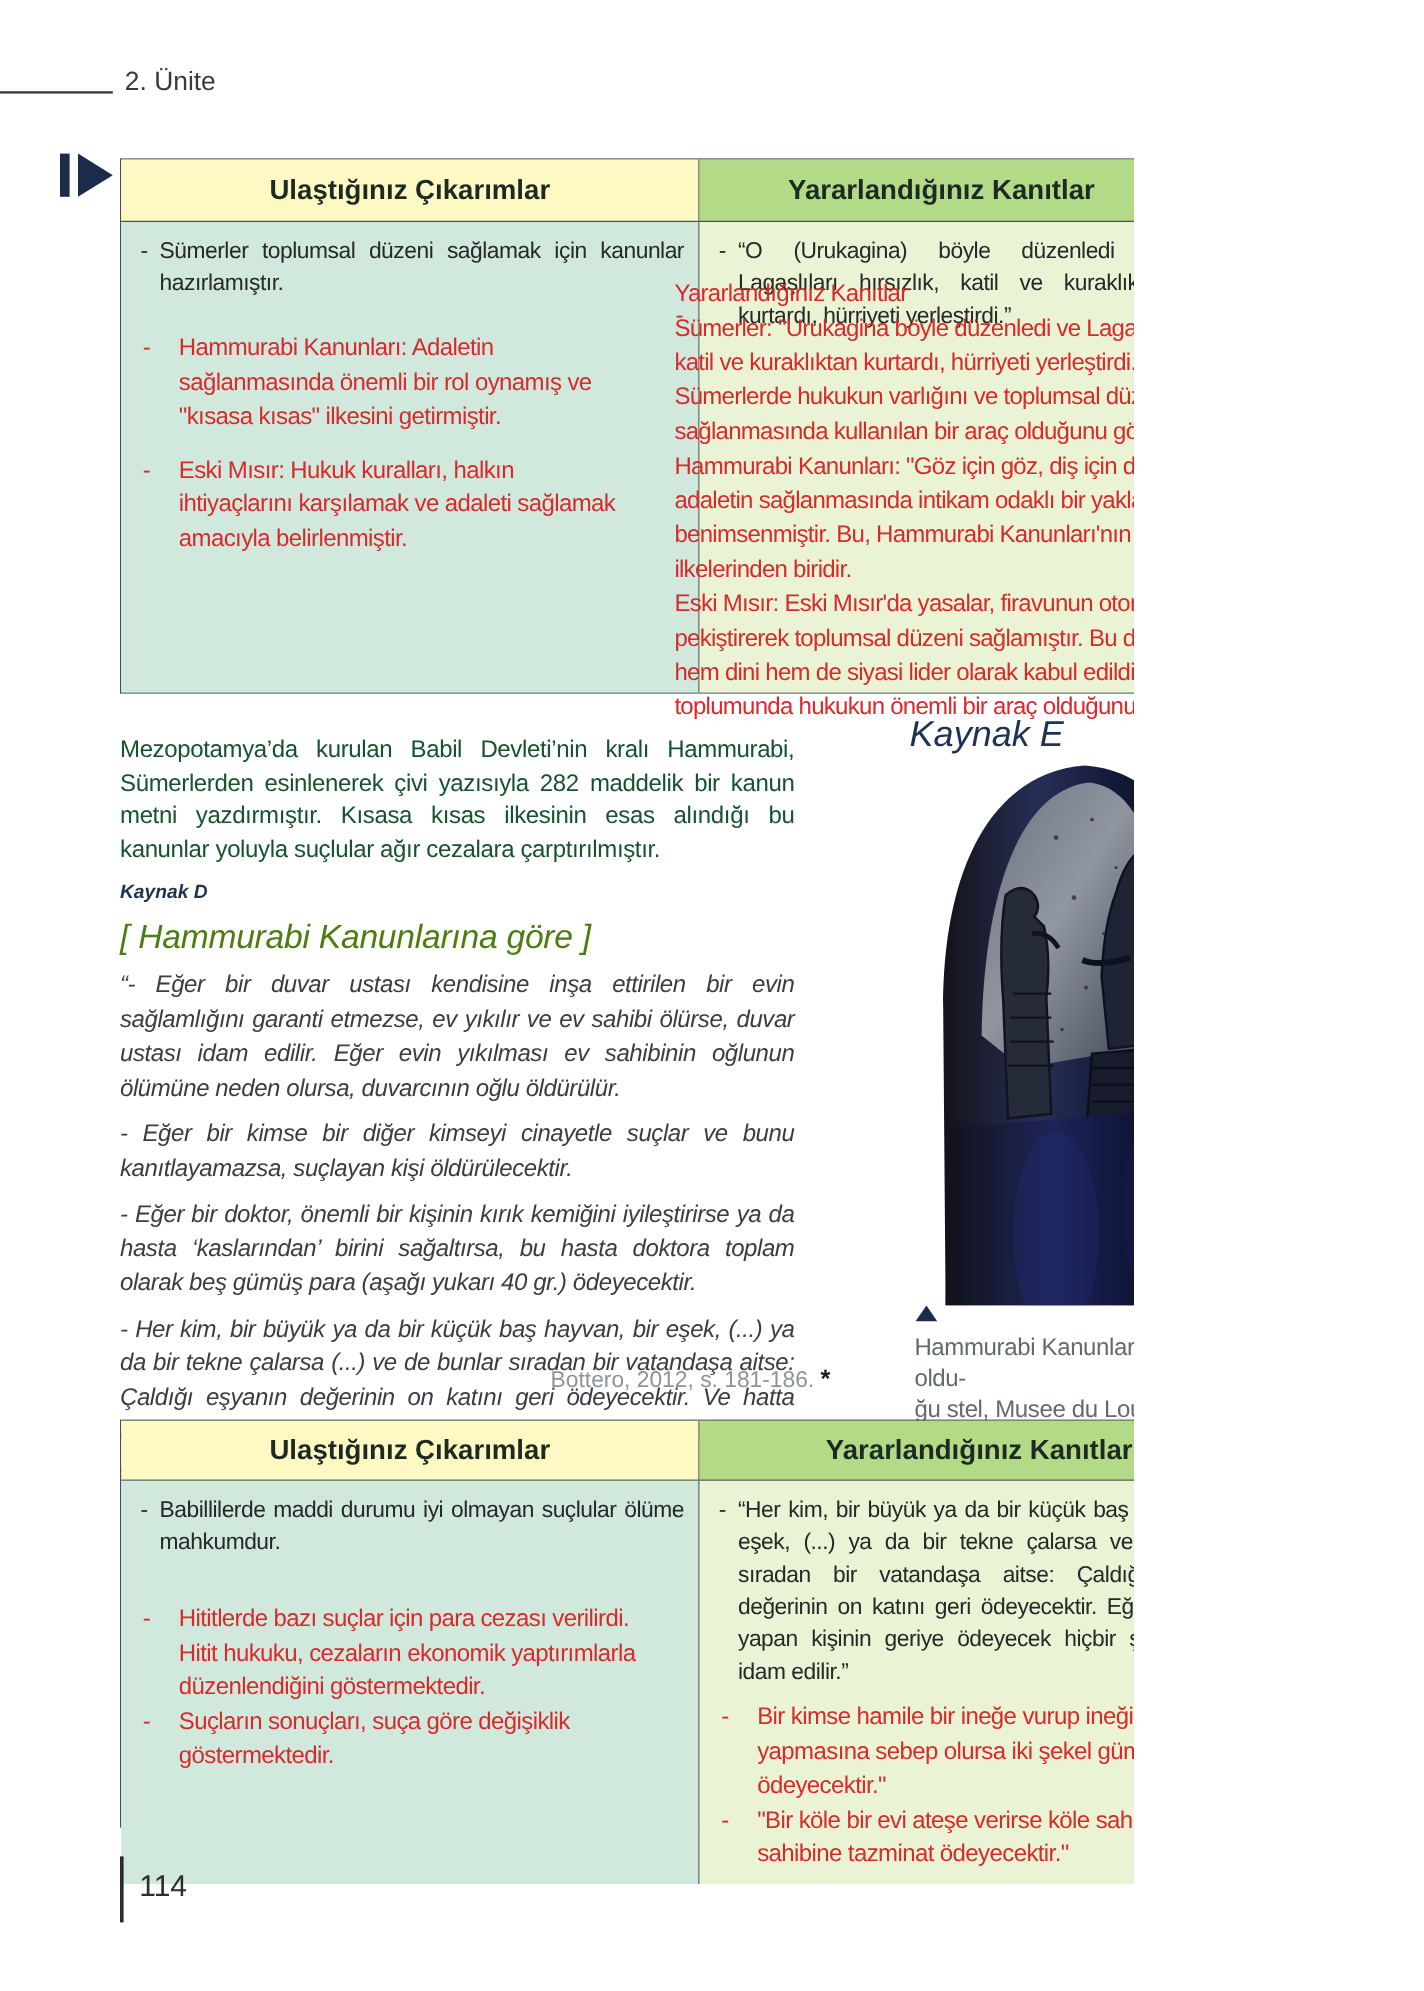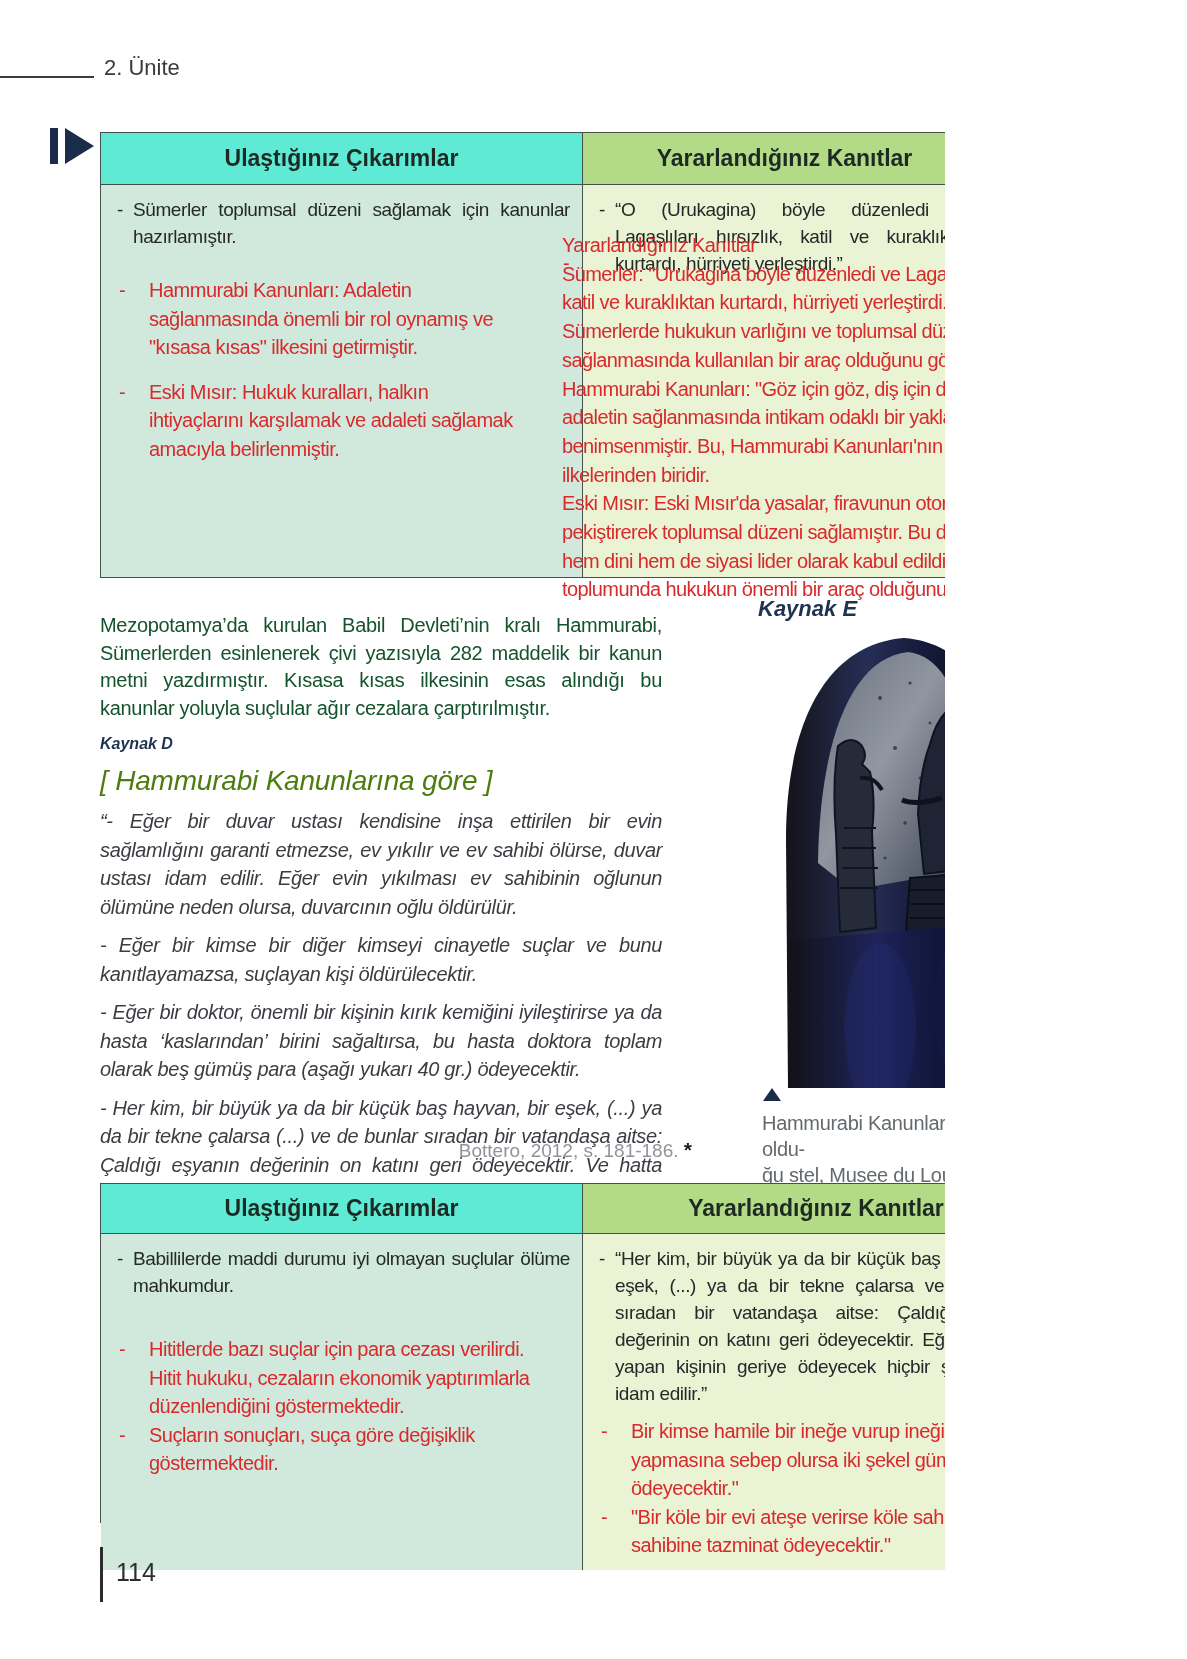--- a/index.html
+++ b/index.html
@@ -10,21 +10,21 @@
   
   .unit-line{position:absolute;left:0;top:76px;width:94px;height:2px;background:#3c3c3c;}
   .unit-label{position:absolute;left:104px;top:55px;font-size:22px;color:#3a3a3a;}
   .icon-start{position:absolute;left:50px;top:126px;}
   .icon-end{position:absolute;left:1064px;top:1494px;}
   
   .tbl{position:absolute;display:grid;border:1px solid #44504a;box-sizing:border-box;}
   .tbl1{left:100px;top:132px;width:886px;height:446px;grid-template-columns:482px 403px;grid-template-rows:52px 1fr;}
   .tbl2{left:100px;top:1183px;width:949px;height:340px;grid-template-columns:482px 466px;grid-template-rows:50px 1fr;}
   .th{display:flex;align-items:center;justify-content:center;font-weight:bold;font-size:23px;color:#1d2a23;border-bottom:1px solid #44504a;}
-  .th-left{background:#5eead4;border-right:1px solid #44504a;}
+  .th-left{background:#fef9c3;border-right:1px solid #44504a;}
   .th-right{background:#b3da87;}
   .cell{padding:11px 12px 10px 16px;font-size:19px;letter-spacing:-0.4px;line-height:27px;box-sizing:border-box;overflow:visible;}
   .cell-left{background:#d0e9dc;border-right:1px solid #44504a;}
   .cell-right{background:#eaf3d3;}
   .printed-row{display:flex;}
   .printed-row .dash{flex:0 0 16px;}
   .printed-row .ptext{flex:1;text-align:justify;}
   
   .note-item{display:flex;margin-top:16px;color:#d8292b;font-size:20px;letter-spacing:-0.5px;line-height:28.5px;}
   .note-item .ndash{flex:0 0 30px;padding-left:2px;}
@@ -36,21 +36,21 @@
   .overflow-dash{position:absolute;left:563px;top:252px;color:#d8292b;font-size:20px;z-index:6;}
   
   .main-col{position:absolute;left:100px;top:612px;width:562px;}
   .lead-par{font-size:20px;line-height:27.5px;letter-spacing:-0.3px;text-align:justify;color:#14532d;}
   .kaynak-label{margin-top:13px;font-weight:bold;font-style:italic;font-size:16px;color:#1d3350;}
   .quote-intro{margin-top:12px;font-style:italic;font-size:28px;color:#4d7c0f;letter-spacing:-0.2px;}
   .quote-par{margin-top:10px;font-style:italic;font-size:20px;line-height:28.5px;letter-spacing:-0.35px;text-align:justify;color:#3c3d43;}
   .citation{position:absolute;left:400px;top:1138px;width:292px;text-align:right;font-size:19px;color:#8e9497;}
   .citation .star{color:#1c1c1c;font-weight:bold;font-size:21px;}
   
-  .kaynakE-label{position:absolute;left:758px;top:596px;font-weight:bold;font-style:italic;font-size:22px;color:#1d3350;}
+  .kaynakE-label{position:absolute;left:758px;top:596px;font-weight:normal;font-style:italic;font-size:30px;color:#1d3350;}
   .stele-wrap{position:absolute;left:760px;top:628px;width:285px;height:460px;}
   .caption-marker{position:absolute;left:763px;top:1088px;width:0;height:0;border-left:9px solid transparent;border-right:9px solid transparent;border-bottom:13px solid #1b2b4a;}
   .fig-caption{position:absolute;left:762px;top:1110px;width:300px;font-size:20px;line-height:26px;color:#63696d;white-space:pre-line;letter-spacing:-0.3px;}
   
   .pagenum-bar{position:absolute;left:100px;top:1547px;width:3px;height:55px;background:#2b2b2b;}
   .pagenum{position:absolute;left:116px;top:1558px;font-size:25px;color:#2e2e2e;}
 </style>
 </head>
 <body>
 

